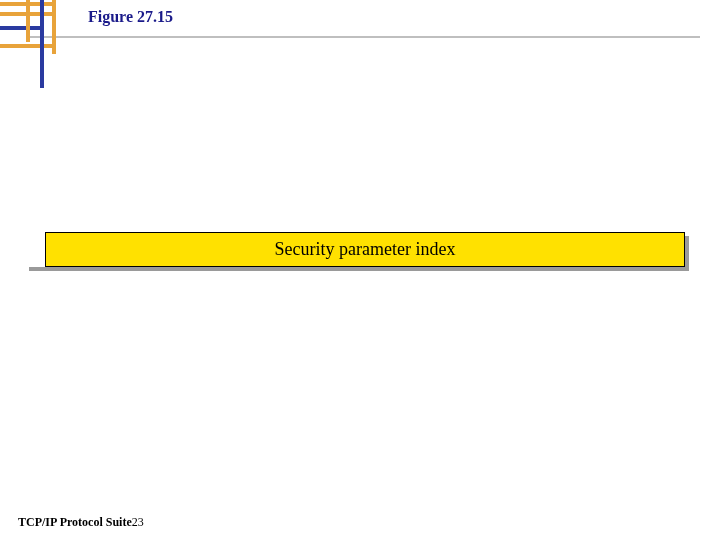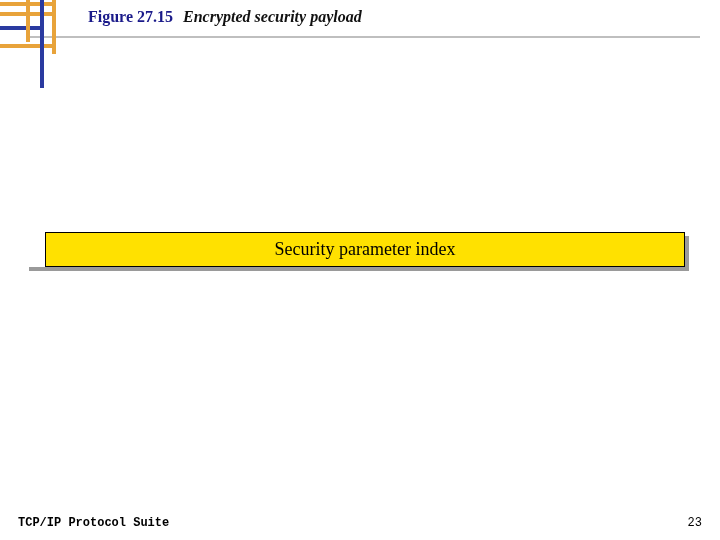--- a/index.html
+++ b/index.html
@@ -92,44 +92,42 @@
     background: #fff;
     border-top: none;
     padding: 12px 0 14px;
   }
   .footer {
     position: absolute;
     bottom: 10px;
     left: 18px;
     right: 18px;
     display: flex;
-    justify-content: space-between;
     align-items: baseline;
-    font-family: Liberation Mono, monospace;
+    font-family: Liberation Serif, serif;
     font-size: 12px;
   }
   .footer-left { font-weight: bold; }
   .footer-right { font-weight: normal; }
 </style>
 </head>
 <body>
 
 <div class="decor">
   <div class="hline" style="top:2px;width:54px;background:#e8a33a"></div>
   <div class="hline" style="top:12px;width:54px;background:#e8a33a"></div>
   <div class="hline" style="top:26px;width:40px;background:#2a3aa0"></div>
   <div class="hline" style="top:44px;width:54px;background:#e8a33a"></div>
   <div class="vline" style="left:26px;height:42px;background:#e8a33a"></div>
   <div class="vline" style="left:40px;height:88px;background:#2a3aa0"></div>
   <div class="vline" style="left:52px;height:54px;background:#e8a33a"></div>
 </div>
 
 <div class="header">
   <span class="fig-label">Figure 27.15</span>
-  <span class="fig-title">Encrypted security payload</span>
 </div>
 
 <div class="rule"></div>
 
 <div class="diagram">
   <div class="shadow-box">
     <div class="row row-spi">Security parameter index</div>
   </div>
 </div>
 

